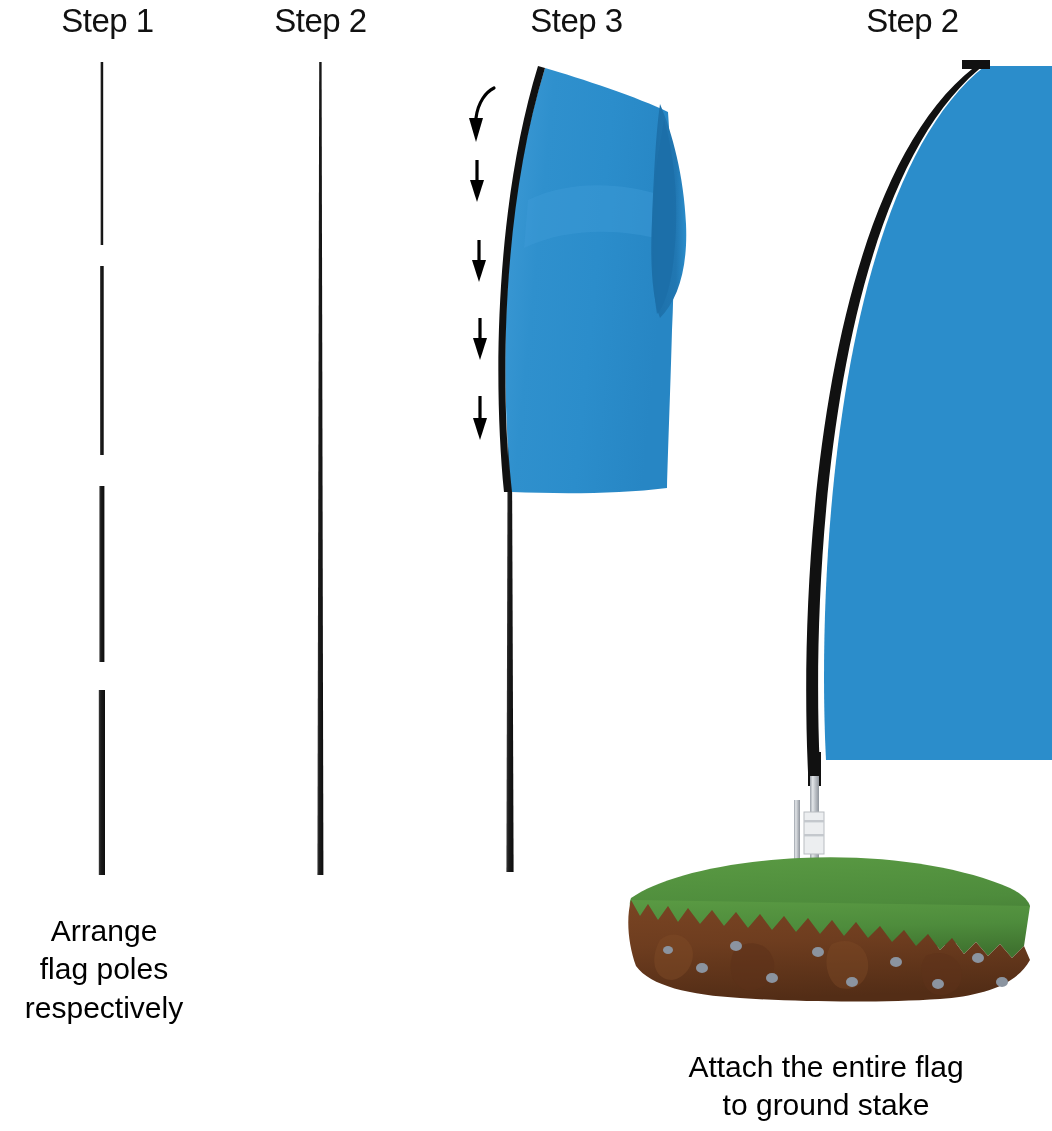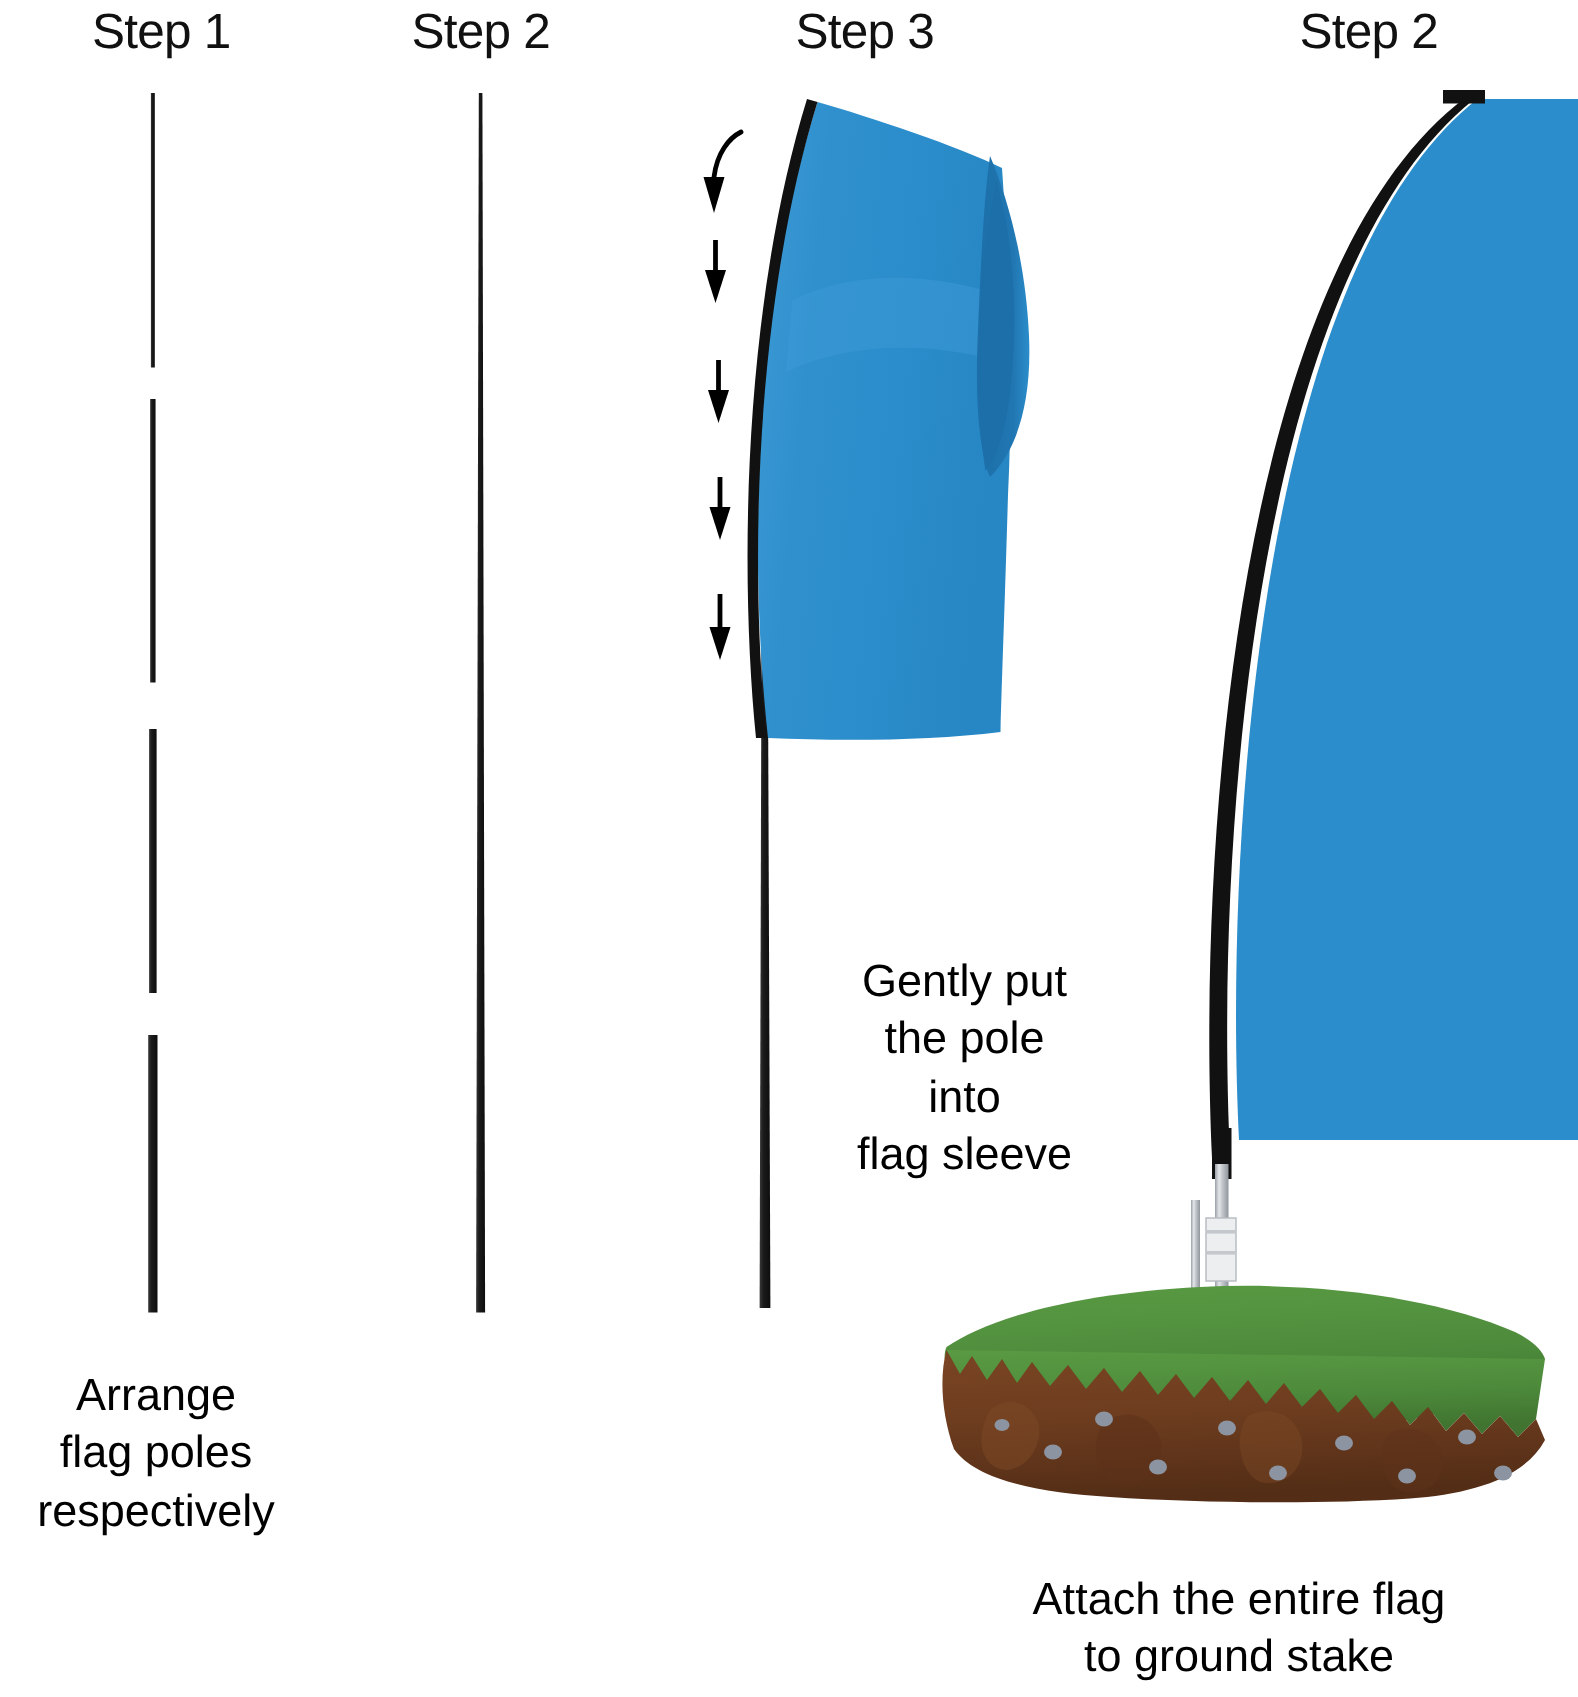--- a/index.html
+++ b/index.html
@@ -244,20 +244,16 @@
         <ellipse cx="978" cy="958" rx="6" ry="5" fill="#8b94a0"></ellipse>
         <ellipse cx="1002" cy="982" rx="6" ry="5" fill="#8b94a0"></ellipse>
         <ellipse cx="668" cy="950" rx="5" ry="4" fill="#8b94a0"></ellipse>
       </g>
     </g>
   </svg>
 
   <div class="caption" id="caption-1">Arrange
 flag poles
 respectively</div>
-  <div class="caption" id="caption-3">Gently put
-the pole
-into
-flag sleeve</div>
   <div class="caption" id="caption-4">Attach the entire flag
 to ground stake</div>
 
 </div>
 
 </body></html>

